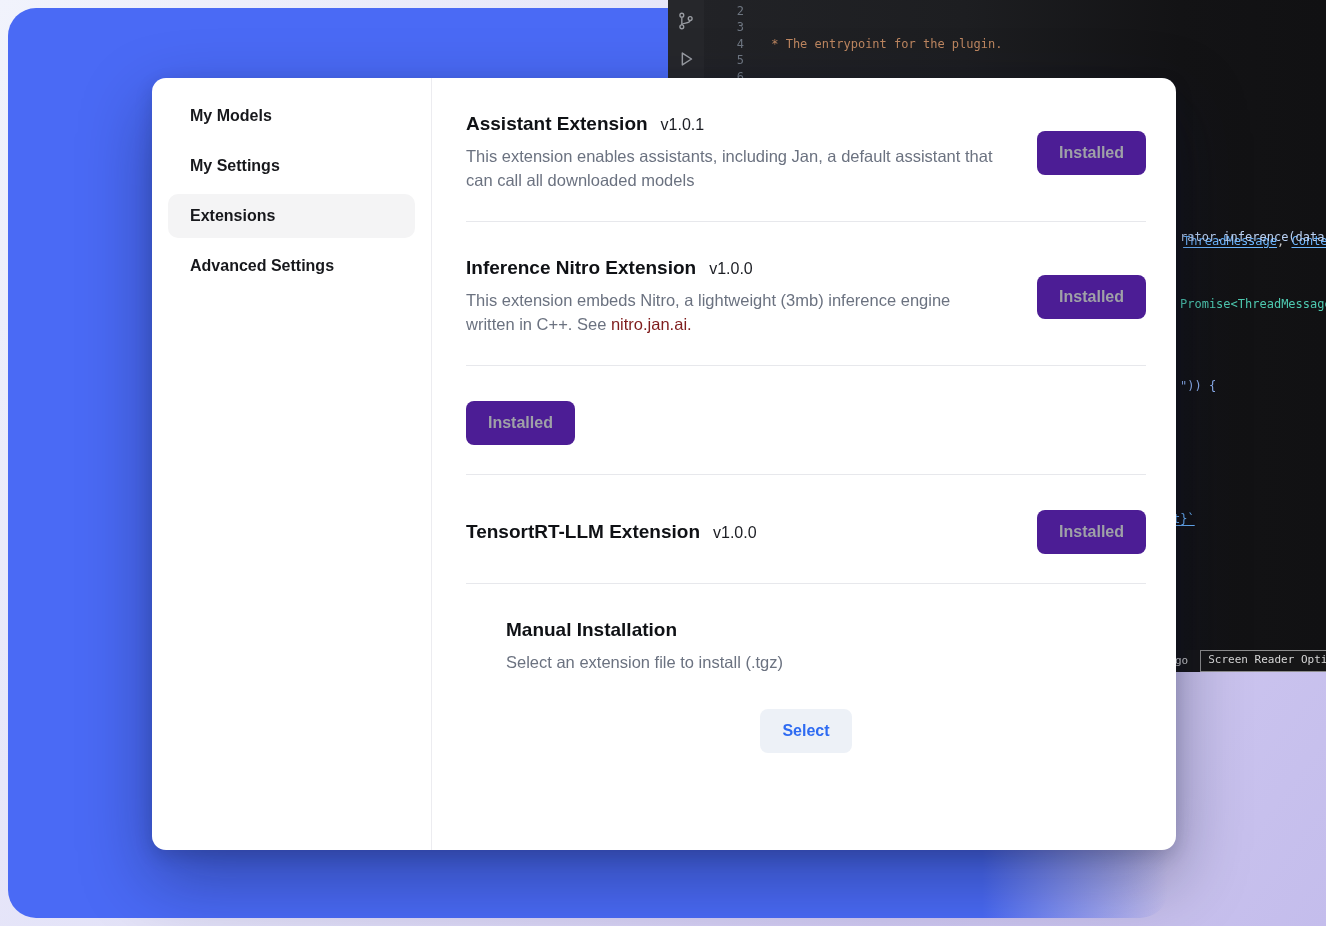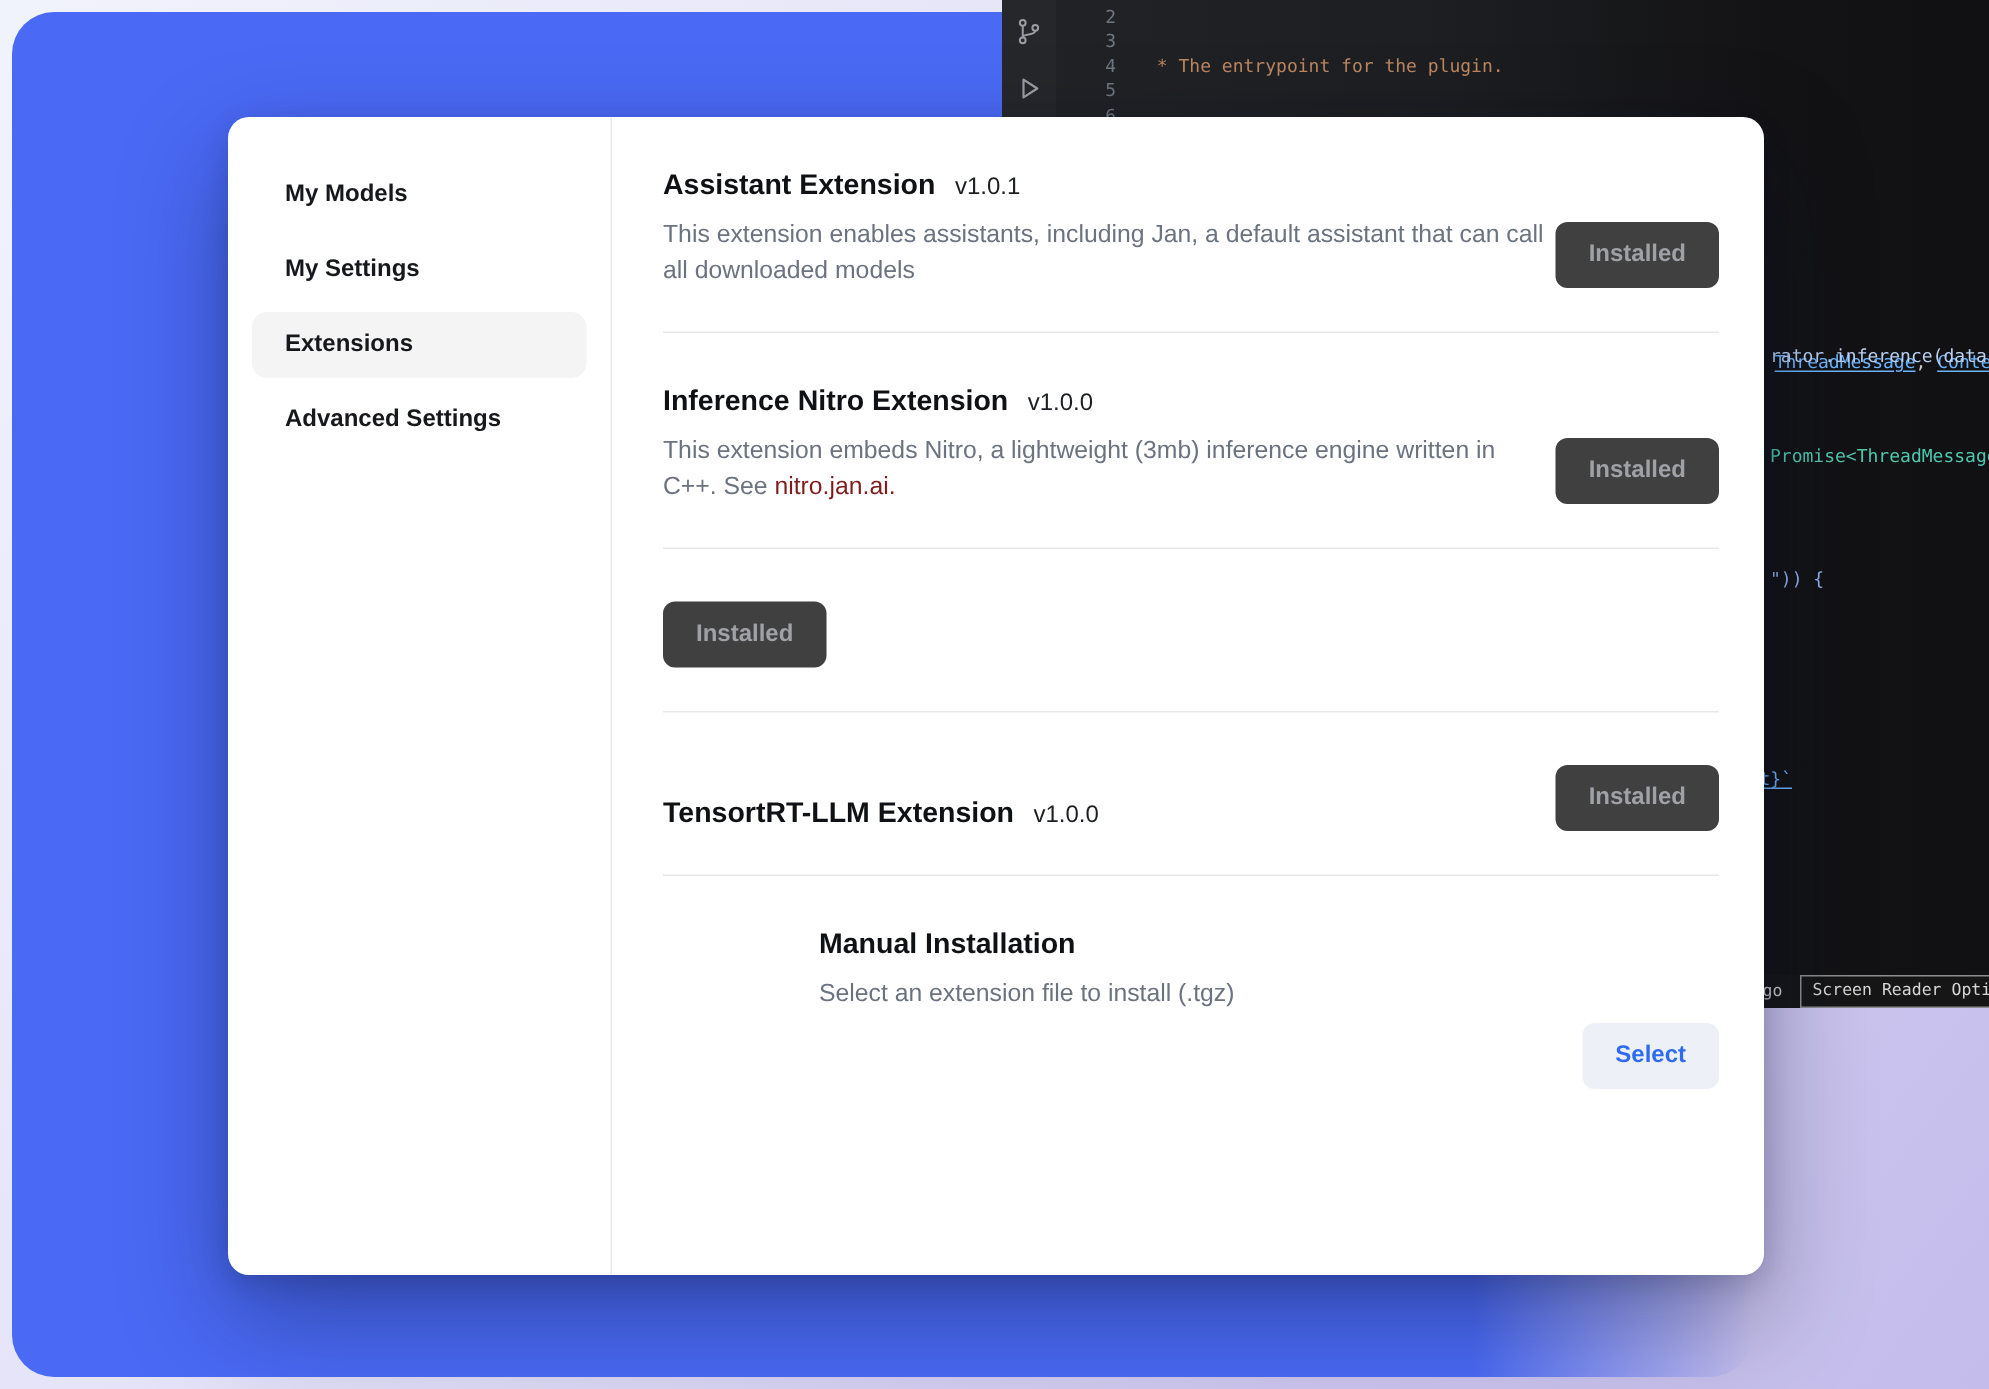--- a/index.html
+++ b/index.html
@@ -54,42 +54,42 @@
     white-space:nowrap; color:#d6d6d6;
   }
 
   
   .modal {
     position:absolute; left:152px; top:78px; width:1024px; height:772px;
     background:#ffffff; border-radius:14px;
     box-shadow:0 28px 70px rgba(10,16,45,.38), 0 6px 18px rgba(10,16,45,.16);
     display:flex; overflow:hidden;
   }
-  .sidebar { width:256px; padding:30px 16px; border-right:1px solid #ececf0; flex-shrink:0; }
+  .sidebar { width:280px; padding:16px 16px; border-right:1px solid #ececf0; flex-shrink:0; }
   .side-item {
     padding:11px 22px; border-radius:10px; margin-bottom:6px;
     font-size:16px; font-weight:600; color:#17181c; line-height:22px; cursor:pointer;
   }
   .side-item.active { background:#f4f4f5; }
 
   .content { flex:1; padding:0 30px 0 34px; overflow:hidden; }
   .row {
-    display:flex; justify-content:space-between; align-items:flex-end; gap:8px;
+    display:flex; justify-content:space-between; align-items:center; gap:35px;
     padding:35px 0 29px; border-bottom:1px solid #e7e8ec;
   }
   .row:last-child { border-bottom:none;flex-direction:column; }
   .row-text { width:600px; }
   .row-title { display:flex; align-items:baseline; gap:13px; }
   .row-title .t { font-size:19px; font-weight:700; color:#0f1115; }
   .row-title .v { font-size:16px; font-weight:400; color:#1c1e24; }
   .desc { margin-top:9px; font-size:16.5px; line-height:24px; color:#6b7280; }
   .link { color:#7f1d1d; text-decoration:none; cursor:pointer; }
   .btn {
     height:44px; padding:0 22px; border:none; border-radius:8px;
-    background:#404040; color:#9fa1a7; font-family:"Liberation Sans", sans-serif;
+    background:#4c1d95; color:#9fa1a7; font-family:"Liberation Sans", sans-serif;
     font-size:16px; font-weight:600; flex-shrink:0; cursor:default;
   }
   .btn.select { background:#edf1f7; color:#2e6bf2; cursor:pointer; }
 </style>
 </head>
 <body>
 
 <div class="stage">
 
   <div class="blue-window"></div>

